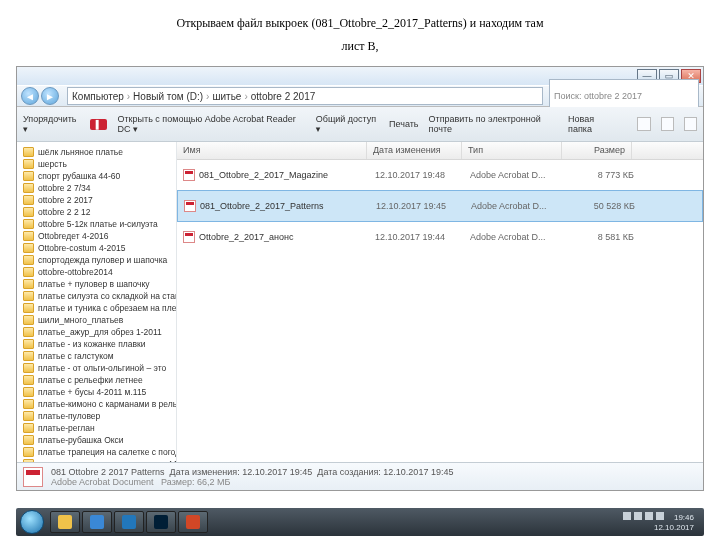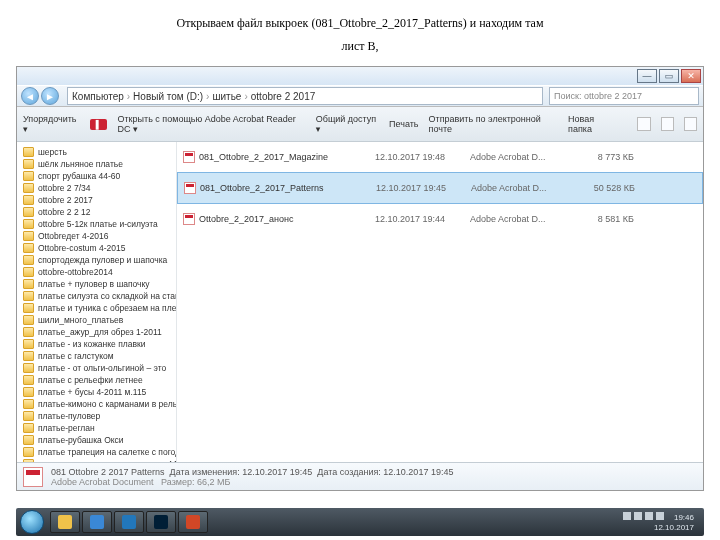--- a/index.html
+++ b/index.html
@@ -7,21 +7,21 @@
 .heading { text-align:center; font-size:12px; padding:16px 30px 8px; font-family:"Times New Roman", serif; }
 .heading .line2 { margin-top:8px; }
 .explorer { margin:4px 16px 0; border:1px solid #999; background:#fff; }
 .titlebar { height:18px; background:linear-gradient(#eef4fa,#d7e6f5); display:flex; align-items:center; justify-content:flex-end; padding:0 2px; gap:2px; }
 .titlebar .winbtn { width:20px; height:14px; border:1px solid #678; background:linear-gradient(#f5f8fb,#cfe0ef); display:flex; align-items:center; justify-content:center; font-size:9px; color:#456; }
 .titlebar .winbtn.close { background:linear-gradient(#f7b4a6,#d96f56); color:#fff; border-color:#a44; }
 .navrow { height:22px; background:linear-gradient(#f3f7fb,#dfeaf4); display:flex; align-items:center; padding:0 4px; border-top:1px solid #fff; border-bottom:1px solid #bbb; }
 .navbtn { width:18px; height:18px; border-radius:9px; background:radial-gradient(circle at 40% 35%,#bfe3ff,#5ea6db); border:1px solid #6a98c0; margin-right:2px; display:flex; align-items:center; justify-content:center; color:#fff; font-size:10px; }
 .pathbox { flex:1; height:18px; background:#fff; border:1px solid #a8b8c8; margin:0 6px; display:flex; align-items:center; padding:0 4px; font-size:10px; color:#333; gap:3px; filter:blur(0.4px); }
 .pathbox .sep { color:#999; }
-.searchbox { width:150px; height:18px; background:#fff; border:1px solid #a8b8c8; display:flex; align-items:center; padding:0 4px; color:#888; font-size:9px; filter:blur(0.5px); }
+.searchbox { width:150px; height:18px; background:#fff; border:1px solid #a8b8c8; display:flex; align-items:center; padding:16px 4px; color:#888; font-size:9px; filter:blur(0.5px); }
 .toolbar { height:22px; background:linear-gradient(#f1f5f9,#e0e8ee); border-bottom:1px solid #c4cdd4; display:flex; align-items:center; padding:17px 6px; gap:10px; font-size:9px; color:#333; filter:blur(0.5px); }
 .toolbar .pill { background:#c23; color:#fff; border-radius:2px; padding:1px 6px; font-size:8px; }
 .toolbar .ico { width:14px; height:14px; border:1px solid #bbb; background:#fafcff; }
 .toolbar .flex { flex:1; }
 .content { display:flex; height:320px; }
 .sidebar { width:160px; background:#fff; border-right:1px solid #e3e7ea; overflow:hidden; padding:4px 2px; }
 .sidebar .item { display:flex; align-items:center; gap:4px; padding:1px 4px; font-size:8.5px; color:#333; white-space:nowrap; filter:blur(0.55px); }
 .sidebar .item .ficon { width:11px; height:10px; background:linear-gradient(#ffe9a8,#f0c24a); border:1px solid #d9a32a; border-radius:1px; flex:none; }
 .main { flex:1; background:#fff; overflow:hidden; }
 .columns { height:18px; background:linear-gradient(#fcfcfc,#ececec); border-bottom:1px solid #d7d7d7; display:flex; font-size:9px; color:#555; filter:blur(0.4px); }
@@ -84,28 +84,28 @@
     <span>Новая папка</span>
     <span class="flex"></span>
     <span class="ico"></span>
     <span class="ico"></span>
     <span class="ico"></span>
   </div>
   <div class="content">
     <div class="sidebar" id="sidebar">
         <div class="item">
           <span class="ficon"></span>
+          <span>шёлк льняное платье</span>
+        </div>
+        <div class="item">
+          <span class="ficon"></span>
           <span>шерсть</span>
         </div>
         <div class="item">
           <span class="ficon"></span>
-          <span>шёлк льняное платье</span>
-        </div>
-        <div class="item">
-          <span class="ficon"></span>
           <span>спорт рубашка 44-60</span>
         </div>
         <div class="item">
           <span class="ficon"></span>
           <span>ottobre 2 7/34</span>
         </div>
         <div class="item">
           <span class="ficon"></span>
           <span>ottobre 2 2017</span>
         </div>
@@ -192,20 +192,26 @@
         <div class="item">
           <span class="ficon"></span>
           <span>платье трапеция на салетке с погодными в</span>
         </div>
         <div class="item">
           <span class="ficon"></span>
           <span>платье-трапеция цель-крут туда 44-52</span>
         </div>
       </div>
     <div class="main">
+      <div class="columns">
+        <span class="c-name">Имя</span>
+        <span class="c-date">Дата изменения</span>
+        <span class="c-type">Тип</span>
+        <span class="c-size">Размер</span>
+      </div>
       <div id="filelist">
           <div class="filerow">
             <span class="pdficon"></span>
             <span class="fname">081_Ottobre_2_2017_Magazine</span>
             <span class="fdate">12.10.2017 19:48</span>
             <span class="ftype">Adobe Acrobat D...</span>
             <span class="fsize">8 773 КБ</span>
           </div>
           <div class="filerow sel">
             <span class="pdficon"></span>

